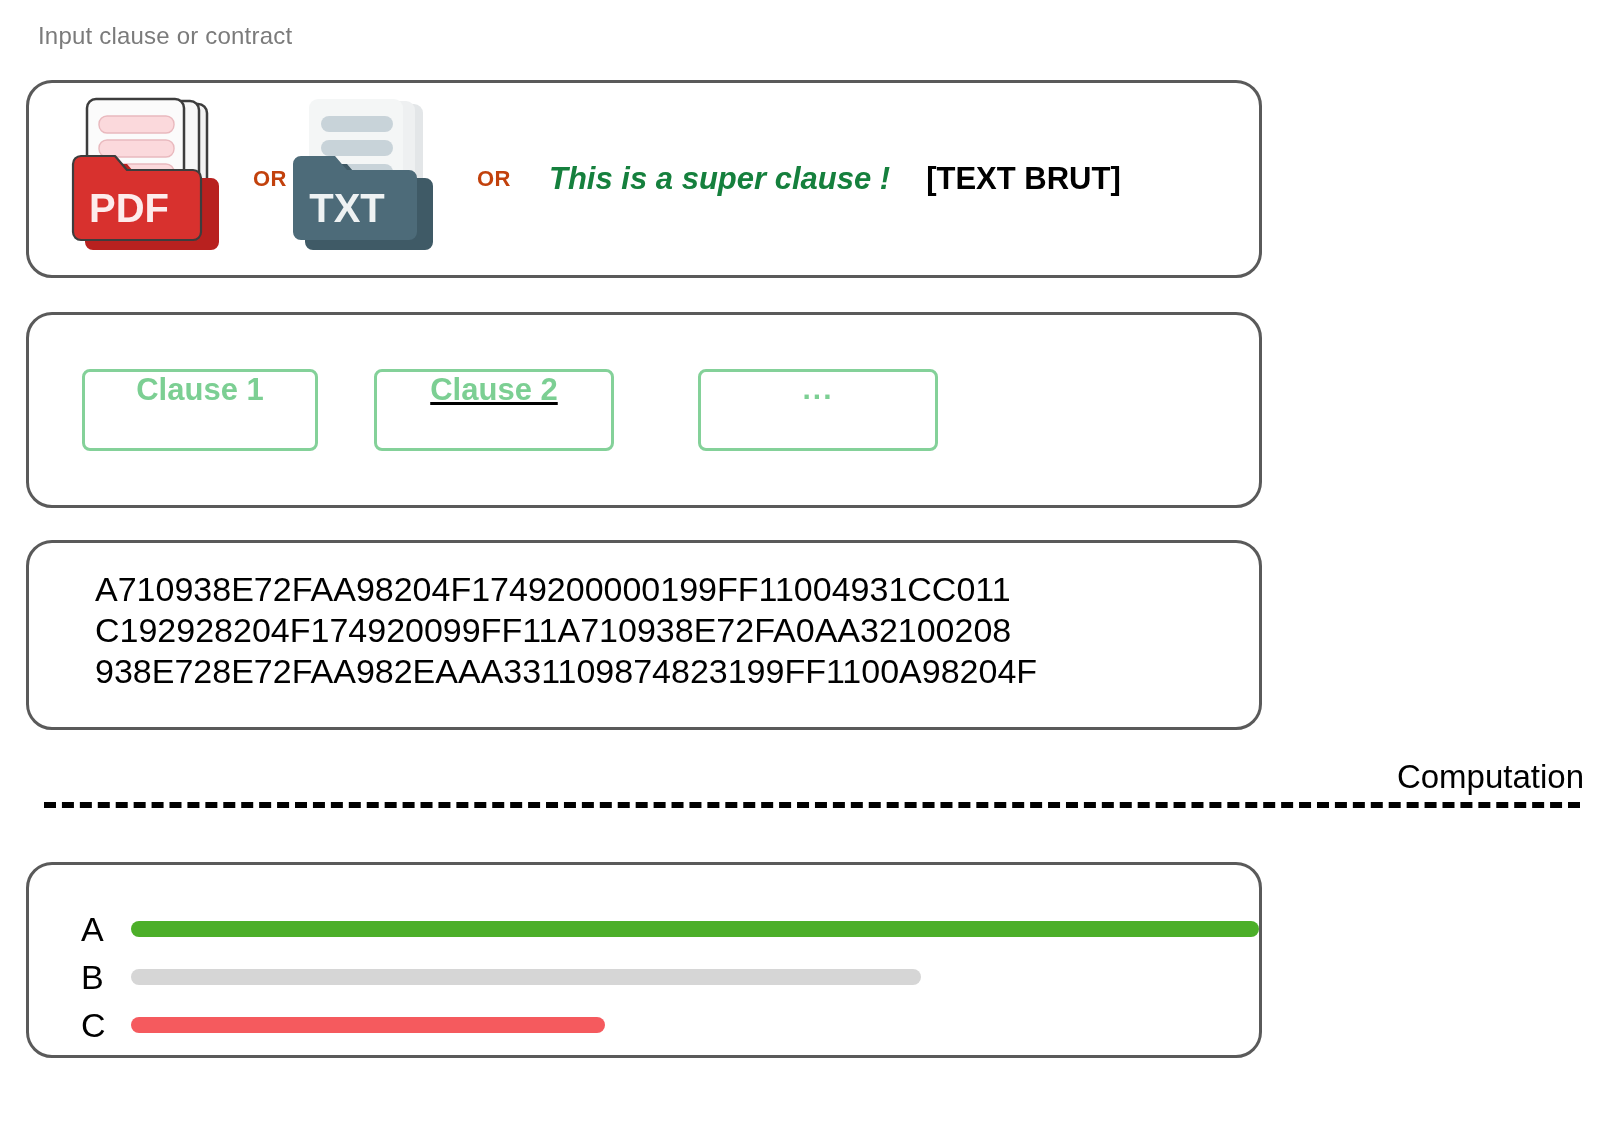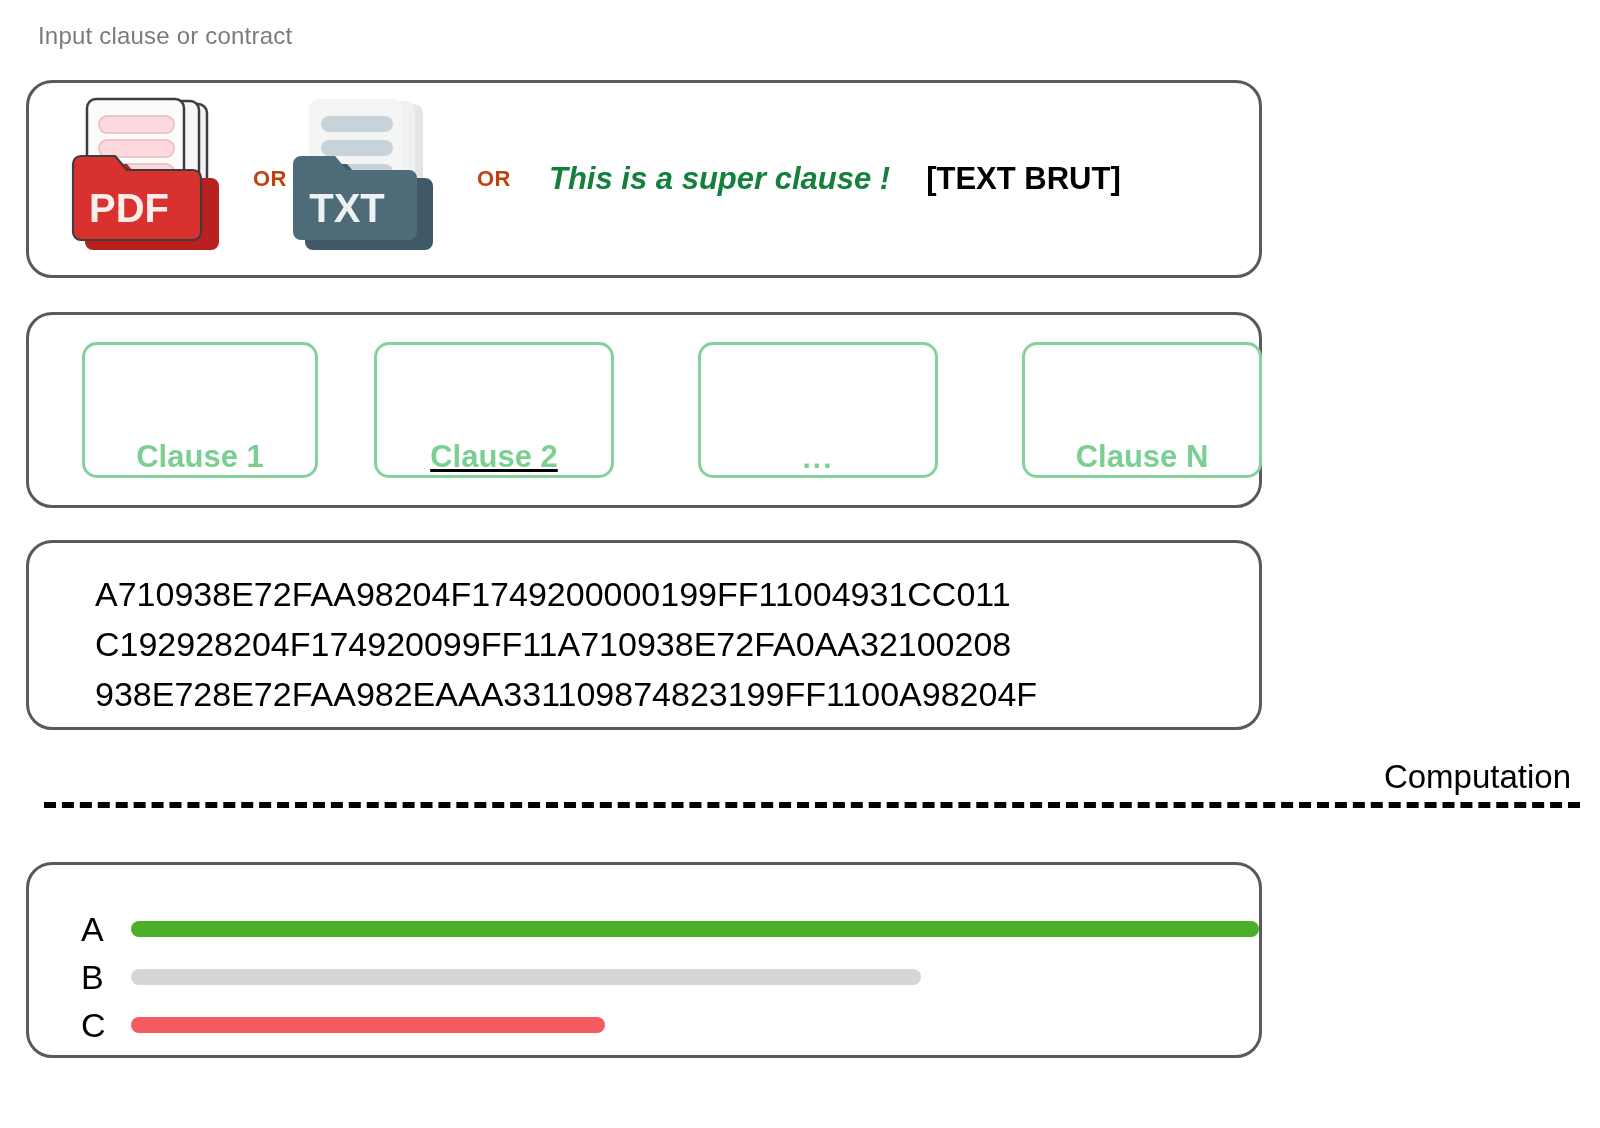--- a/index.html
+++ b/index.html
@@ -91,26 +91,26 @@
   }
   #clauses-row {
     position: absolute;
     left: 0; top: 0; right: 0; bottom: 0;
     display: flex;
     align-items: center;
     padding: 0 38px;
     gap: 0;
   }
   .clause-box {
-    height: 136px;
+    height: 82px;
     border: 3px solid #84d199;
-    border-radius: 15px;
+    border-radius: 8px;
     background: #ffffff;
     display: flex;
-    align-items: flex-end;
+    align-items: flex-start;
     justify-content: center;
     box-sizing: border-box;
     flex: 0 0 auto;
   }
   .clause-label {
     font-size: 31px;
     font-weight: bold;
     color: #7ccf93;
     white-space: nowrap;
   }
@@ -121,30 +121,30 @@
   #clause-3 { width: 240px; margin-left: 84px; }
 
   
   #hash-panel {
     top: 540px;
     height: 190px;
     padding: 26px 0 0 66px;
   }
   #hash-text {
     font-size: 34px;
-    line-height: 50px;
+    line-height: 41px;
     color: #000000;
     letter-spacing: 0px;
     white-space: pre;
   }
 
   
   #computation-label {
     position: absolute;
-    right: 29px;
+    right: 16px;
     top: 758px;
     font-size: 33px;
     color: #000000;
     white-space: nowrap;
   }
   #computation-divider {
     position: absolute;
     left: 44px;
     right: 20px;
     top: 802px;
@@ -239,23 +239,20 @@
   <div id="clauses-row">
     <div class="clause-box" id="clause-0">
       <span class="clause-label">Clause 1</span>
     </div>
     <div class="clause-box" id="clause-1">
       <span class="clause-label">Clause 2</span>
     </div>
     <div class="clause-box" id="clause-2">
       <span class="clause-label ellipsis">...</span>
     </div>
-    <div class="clause-box" id="clause-3">
-      <span class="clause-label">Clause N</span>
-    </div>
   </div>
 </div>
 
 <div class="panel" id="hash-panel">
   <div id="hash-text">A710938E72FAA98204F1749200000199FF11004931CC011
 C192928204F174920099FF11A710938E72FA0AA32100208
 938E728E72FAA982EAAA331109874823199FF1100A98204F</div>
 </div>
 
 <div id="computation-label">Computation</div>

